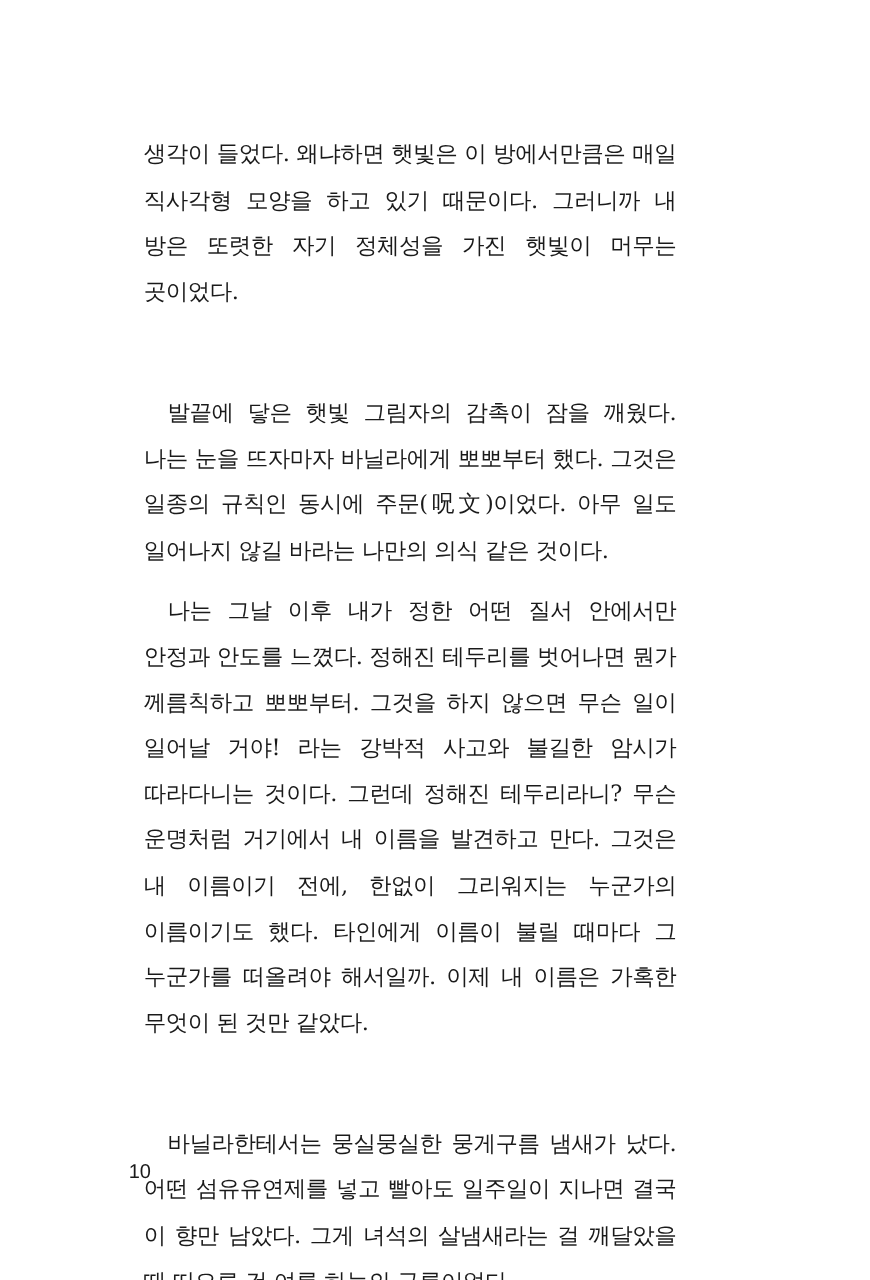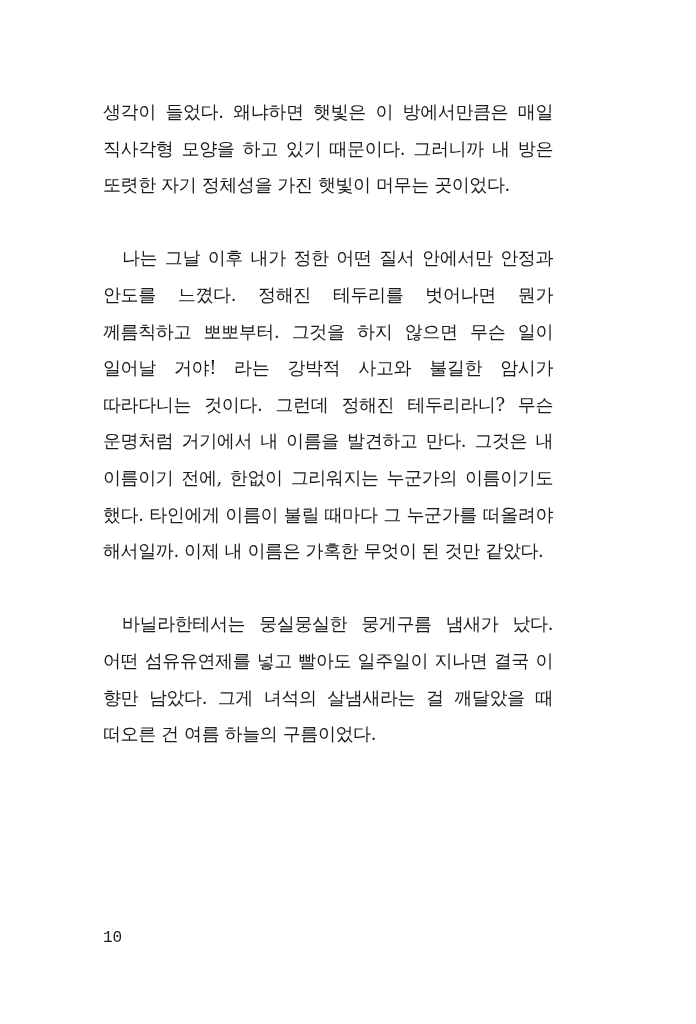--- a/index.html
+++ b/index.html
@@ -15,47 +15,48 @@
       font-family: "DejaVu Serif", "Liberation Serif", serif;
       color: #1a1a1a;
     }
     .page {
       position: absolute;
       left: 103px;
       top: 94px;
       width: 450px;
     }
     .para {
-      margin: 0;
+      margin: 12px;
       font-size: 18px;
       line-height: 36.6px;
       text-align: justify;
       text-align-last: left;
       letter-spacing: -0.4px;
       word-break: keep-all;
     }
     .para.indent {
       text-indent: 19px;
     }
     .gap {
       height: 36.6px;
     }
     .page-number {
       position: absolute;
       left: 103px;
       top: 929px;
-      font-family: Liberation Mono, monospace;
+      font-family: Liberation Sans, sans-serif;
       font-size: 16px;
       color: #1a1a1a;
     }
   </style>
 </head>
 <body>
 
 <div class="page">
   <p class="para">생각이 들었다. 왜냐하면 햇빛은 이 방에서만큼은 매일 직사각형 모양을 하고 있기 때문이다. 그러니까 내 방은 또렷한 자기 정체성을 가진 햇빛이 머무는 곳이었다.</p>
   <div class="gap"></div>
+  <p class="para indent">발끝에 닿은 햇빛 그림자의 감촉이 잠을 깨웠다. 나는 눈을 뜨자마자 바닐라에게 뽀뽀부터 했다. 그것은 일종의 규칙인 동시에 주문(呪文)이었다. 아무 일도 일어나지 않길 바라는 나만의 의식 같은 것이다.</p>
   <p class="para indent">나는 그날 이후 내가 정한 어떤 질서 안에서만 안정과 안도를 느꼈다. 정해진 테두리를 벗어나면 뭔가 께름칙하고 뽀뽀부터. 그것을 하지 않으면 무슨 일이 일어날 거야! 라는 강박적 사고와 불길한 암시가 따라다니는 것이다. 그런데 정해진 테두리라니? 무슨 운명처럼 거기에서 내 이름을 발견하고 만다. 그것은 내 이름이기 전에, 한없이 그리워지는 누군가의 이름이기도 했다. 타인에게 이름이 불릴 때마다 그 누군가를 떠올려야 해서일까. 이제 내 이름은 가혹한 무엇이 된 것만 같았다.</p>
   <div class="gap"></div>
   <p class="para indent">바닐라한테서는 뭉실뭉실한 뭉게구름 냄새가 났다. 어떤 섬유유연제를 넣고 빨아도 일주일이 지나면 결국 이 향만 남았다. 그게 녀석의 살냄새라는 걸 깨달았을 때 떠오른 건 여름 하늘의 구름이었다.</p>
 </div>
 
 <div class="page-number">10</div>
 
 </body></html>

